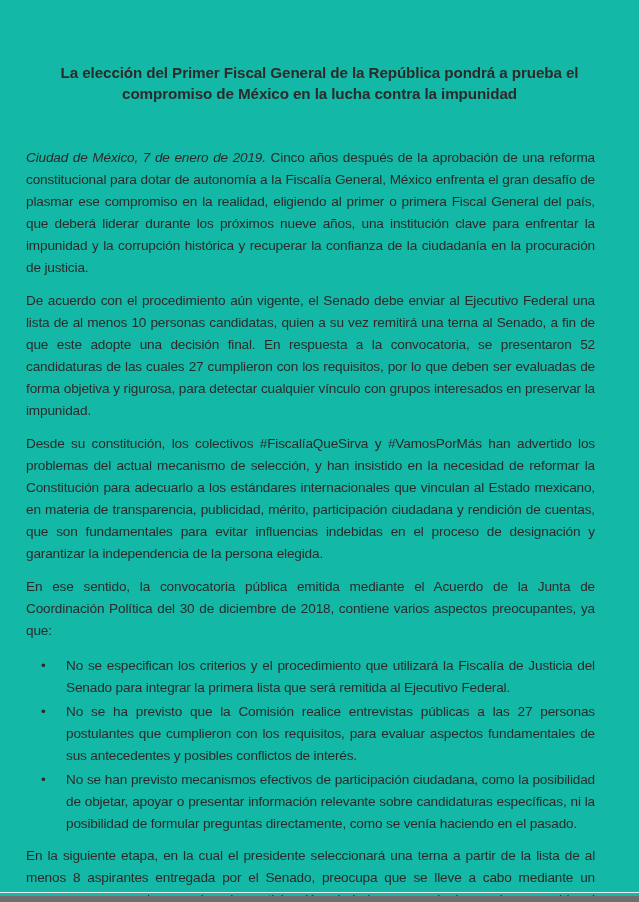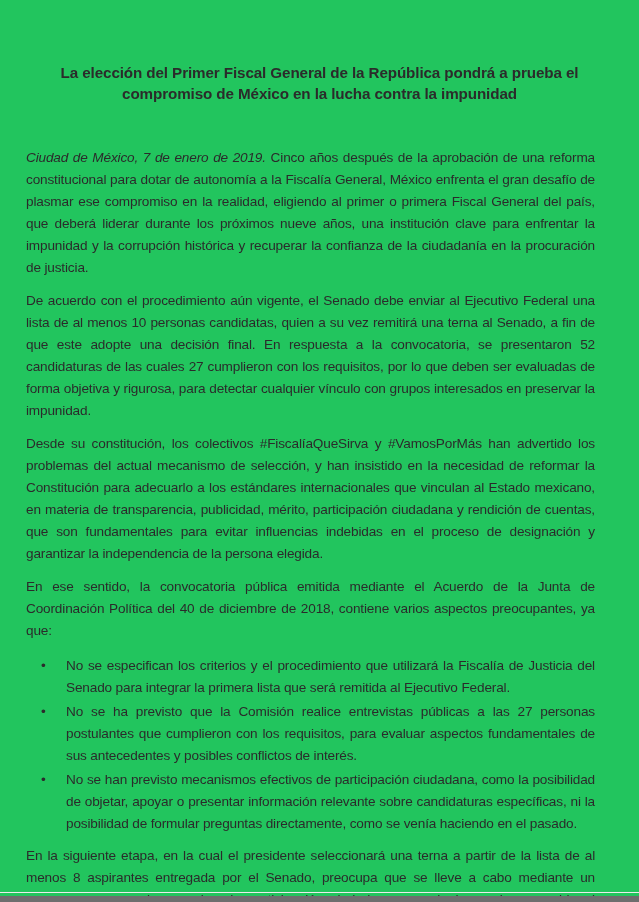--- a/index.html
+++ b/index.html
@@ -1,20 +1,20 @@
 <!DOCTYPE html>
 <html><head>
   <meta charset="utf-8">
   <style>
     html, body { margin: 0; padding: 0; }
     body {
       width: 639px; height: 902px; background: #fefefe; position: relative; overflow: hidden;
       font-family: "Liberation Sans", sans-serif; color: #2a2a2a;
     }
-    .page { position: absolute; left: 0; top: 0; width: 639px; height: 896px; background: #22c55e; }
+    .page { position: absolute; left: 0; top: 0; width: 639px; height: 896px; background: #14b8a6; }
     .title {
       position: absolute; left: 20px; width: 599px; top: 62px;
       text-align: center; font-weight: bold; font-size: 15.2px; line-height: 21px; color: #2b2b2b;
       letter-spacing: -0.1px;
     }
     .body {
       position: absolute; left: 26px; width: 569px; top: 147px;
       font-size: 13.6px; line-height: 22px; text-align: justify; color: #2b2b2b;
       letter-spacing: -0.15px;
     }
@@ -29,21 +29,21 @@
 </head>
 <body>
 
 <div class="page">
   <div class="title">La elección del Primer Fiscal General de la República pondrá a prueba el compromiso de México en la lucha contra la impunidad</div>
 
   <div class="body">
     <p><em>Ciudad de México, 7 de enero de 2019.</em><span> Cinco años después de la aprobación de una reforma constitucional para dotar de autonomía a la Fiscalía General, México enfrenta el gran desafío de plasmar ese compromiso en la realidad, eligiendo al primer o primera Fiscal General del país, que deberá liderar durante los próximos nueve años, una institución clave para enfrentar la impunidad y la corrupción histórica y recuperar la confianza de la ciudadanía en la procuración de justicia.</span></p>
     <p>De acuerdo con el procedimiento aún vigente, el Senado debe enviar al Ejecutivo Federal una lista de al menos 10 personas candidatas, quien a su vez remitirá una terna al Senado, a fin de que este adopte una decisión final. En respuesta a la convocatoria, se presentaron 52 candidaturas de las cuales 27 cumplieron con los requisitos, por lo que deben ser evaluadas de forma objetiva y rigurosa, para detectar cualquier vínculo con grupos interesados en preservar la impunidad.</p>
     <p>Desde su constitución, los colectivos #FiscalíaQueSirva y #VamosPorMás han advertido los problemas del actual mecanismo de selección, y han insistido en la necesidad de reformar la Constitución para adecuarlo a los estándares internacionales que vinculan al Estado mexicano, en materia de transparencia, publicidad, mérito, participación ciudadana y rendición de cuentas, que son fundamentales para evitar influencias indebidas en el proceso de designación y garantizar la independencia de la persona elegida.</p>
-    <p style="margin-bottom:13px;">En ese sentido, la convocatoria pública emitida mediante el Acuerdo de la Junta de Coordinación Política del 40 de diciembre de 2018, contiene varios aspectos preocupantes, ya que:</p>
+    <p style="margin-bottom:13px;">En ese sentido, la convocatoria pública emitida mediante el Acuerdo de la Junta de Coordinación Política del 30 de diciembre de 2018, contiene varios aspectos preocupantes, ya que:</p>
 
     <ul class="bullets">
       <li><span class="dot">•</span><span>No se especifican los criterios y el procedimiento que utilizará la Fiscalía de Justicia del Senado para integrar la primera lista que será remitida al Ejecutivo Federal.</span></li>
       <li><span class="dot">•</span><span>No se ha previsto que la Comisión realice entrevistas públicas a las 27 personas postulantes que cumplieron con los requisitos, para evaluar aspectos fundamentales de sus antecedentes y posibles conflictos de interés.</span></li>
       <li><span class="dot">•</span><span>No se han previsto mecanismos efectivos de participación ciudadana, como la posibilidad de objetar, apoyar o presentar información relevante sobre candidaturas específicas, ni la posibilidad de formular preguntas directamente, como se venía haciendo en el pasado.</span></li>
     </ul>
 
     <p>En la siguiente etapa, en la cual el presidente seleccionará una terna a partir de la lista de al menos 8 aspirantes entregada por el Senado, preocupa que se lleve a cabo mediante un proceso opaco y sin espacios de participación ciudadana pues lo hacen impermeable al escrutinio público.</p>
   </div>
 </div>

